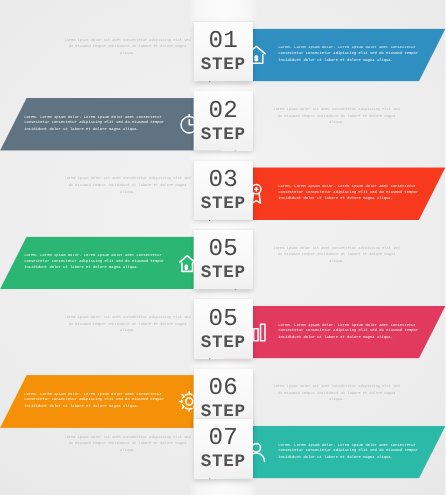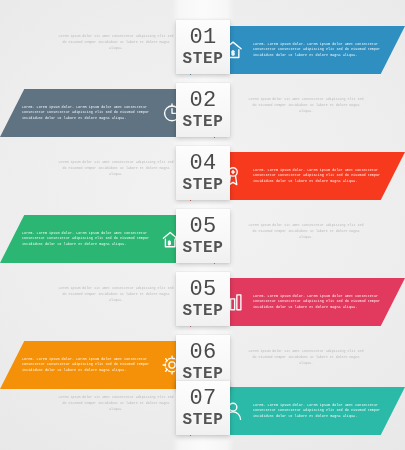--- a/index.html
+++ b/index.html
@@ -217,21 +217,21 @@
             <circle cx="12" cy="7.6" r="4.6"></circle>
             <path d="M12 5.9v3.4"></path>
             <path d="M10.5 7.6h3"></path>
             <path d="M9.3 11.6 7.9 21.4l4.1-2.4 4.1 2.4-1.4-9.8"></path>
           </svg>
         </div>
         <div class="ribbon-text">Lorem. Lorem ipsum dolor. Lorem ipsum dolor amet consectetur consectetur consectetur adipiscing elit sed do eiusmod tempor incididunt dolor ut labore et dolore magna aliqua.</div>
       </div>
       <div class="ghost l">Lorem ipsum dolor sit amet consectetur adipiscing elit sed do eiusmod tempor incididunt ut labore et dolore magna aliqua.</div>
       <div class="card">
-        <div class="num">04</div>
+        <div class="num">03</div>
         <div class="lbl">STEP</div>
       </div>
     </div>
     <div class="row" style="top: 209px;">
       <div class="fold l" style="background: rgb(29, 142, 88);"></div>
       <div class="ribbon left" style="background: rgb(43, 182, 115);">
         <div class="ribbon-icon">
           <svg viewBox="0 0 24 24" fill="none" stroke="#ffffff" stroke-width="1.5" stroke-linecap="round" stroke-linejoin="round">
             <path d="M2.6 11.2 10 4.8l7.4 6.4"></path>
             <path d="M4.8 12.2v8.2h10.4v-8.2"></path>

